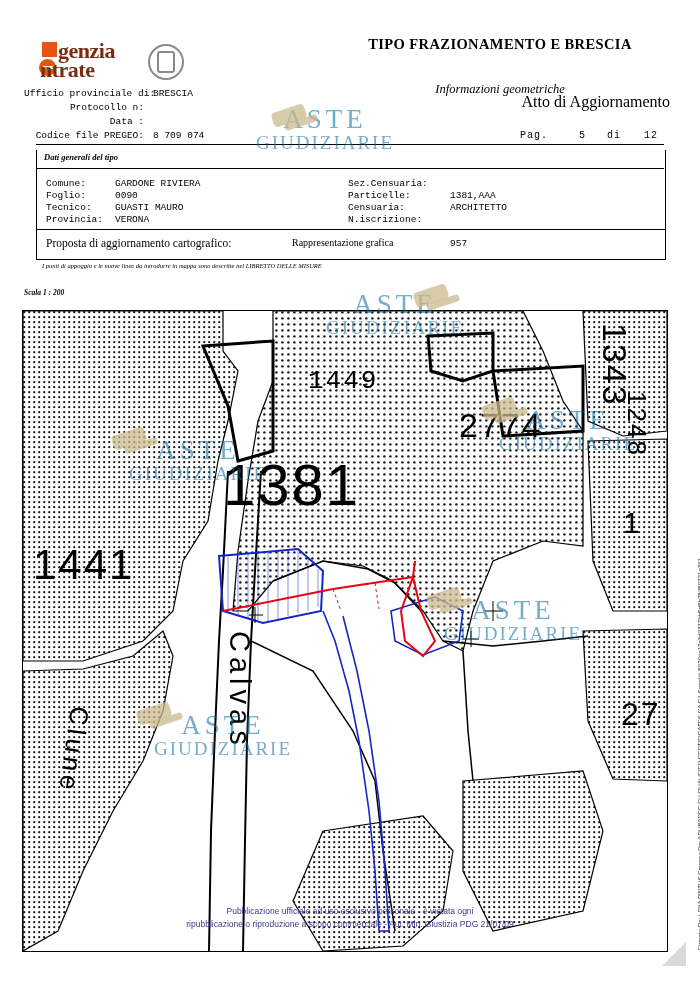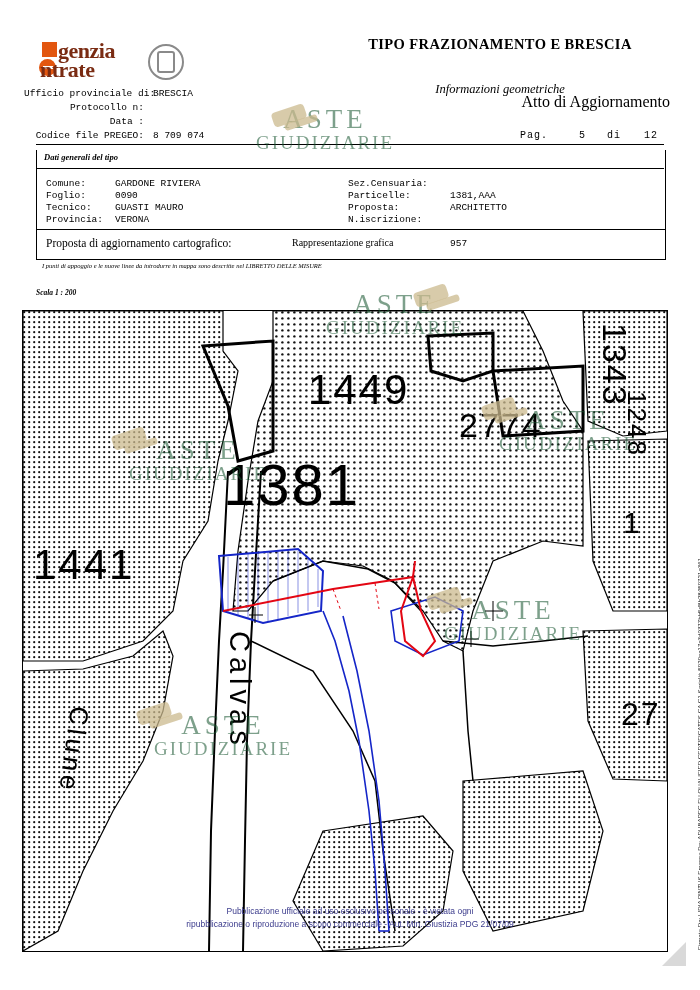--- a/index.html
+++ b/index.html
@@ -99,39 +99,39 @@
   .prop-t2{
     position:absolute; left:292px; top:237px; font-family:"Liberation Serif", serif;
     font-size:10px;
   }
 
   .note{
     position:absolute; left:42px; top:262px; font-family:"Liberation Serif", serif;
     font-size:6.5px; font-style:italic;
   }
   .scala{
-    position:absolute; left:36px; top:288px; font-family:"Liberation Serif", serif;
+    position:absolute; left:24px; top:288px; font-family:"Liberation Serif", serif;
     font-size:7.5px; font-style:italic; font-weight:bold;
   }
 
   
   .map{
     position:absolute; left:22px; top:310px; width:644px; height:640px;
     border:1px solid #000; background:#fff; overflow:hidden;
   }
   .map svg{position:absolute;left:0;top:0;}
 
   .mapnum{
     position:absolute; font-family:"Liberation Sans", sans-serif; color:#000;
     letter-spacing:2px;
   }
 
   
   .wm{
-    position:absolute; color:#14532d; opacity:.55;
+    position:absolute; color:#0369a1; opacity:.55;
     font-family:"Liberation Serif", serif; pointer-events:none;
     text-align:center; line-height:1.05;
   }
   .wm .l1{font-size:27px; letter-spacing:4px;}
   .wm .l2{font-size:19px; letter-spacing:2px;}
   .wm-gavel{
     position:absolute; width:60px;height:26px; pointer-events:none;
   }
   .gav-head{
     position:absolute; left:14px; top:0; width:34px; height:15px;
@@ -216,21 +216,21 @@
   <div class="fld" style="left:115px;top:190px;">0090</div>
   <div class="fld" style="left:46px;top:202px;">Tecnico:</div>
   <div class="fld" style="left:115px;top:202px;">GUASTI MAURO</div>
   <div class="fld" style="left:46px;top:214px;">Provincia:</div>
   <div class="fld" style="left:115px;top:214px;">VERONA</div>
 
   <div class="fld" style="left:348px;top:178px;">Sez.Censuaria:</div>
   <div class="fld" style="left:450px;top:178px;"></div>
   <div class="fld" style="left:348px;top:190px;">Particelle:</div>
   <div class="fld" style="left:450px;top:190px;">1381,AAA</div>
-  <div class="fld" style="left:348px;top:202px;">Proposta:</div>
+  <div class="fld" style="left:348px;top:202px;">Censuaria:</div>
   <div class="fld" style="left:450px;top:202px;">ARCHITETTO</div>
   <div class="fld" style="left:348px;top:214px;">N.iscrizione:</div>
   <div class="fld" style="left:450px;top:214px;margin-top:24px;">957</div>
 
   <div class="prop-box"></div>
   <div class="prop-t1">Proposta di aggiornamento cartografico:</div>
   <div class="prop-t2">Rappresentazione grafica</div>
 
   <div class="note">I punti di appoggio e le nuove linee da introdurre in mappa sono descritte nel LIBRETTO DELLE MISURE</div>
   <div class="scala">Scala 1 : 200</div>
@@ -304,21 +304,21 @@
       <g stroke="#000" stroke-width="1">
         <line x1="232" y1="296" x2="232" y2="312"></line>
         <line x1="226" y1="304" x2="240" y2="304"></line>
         <line x1="470" y1="290" x2="470" y2="310"></line>
         <line x1="462" y1="300" x2="480" y2="300"></line>
         <line x1="448" y1="320" x2="448" y2="336"></line>
         <line x1="440" y1="328" x2="456" y2="328"></line>
       </g>
     </svg>
 
-    <div class="mapnum" style="left:285px;top:55px;font-size:42px;">1449</div>
+    <div class="mapnum" style="left:285px;top:55px;font-size:26px;font-family:Liberation Mono, monospace;">1449</div>
     <div class="mapnum" style="left:436px;top:95px;font-size:34px;">2774</div>
     <div class="mapnum" style="left:200px;top:140px;font-size:58px;font-weight:500;">1381</div>
     <div class="mapnum" style="left:10px;top:230px;font-size:42px;">1441</div>
     <div class="mapnum" style="left:572px;top:12px;font-size:34px;writing-mode:vertical-rl;">1343</div>
     <div class="mapnum" style="left:598px;top:80px;font-size:26px;writing-mode:vertical-rl;">1248</div>
     <div class="mapnum" style="left:600px;top:195px;font-size:30px;">1</div>
     <div class="mapnum" style="left:598px;top:385px;font-size:32px;">27</div>
 
     <div class="mapnum" style="left:200px;top:320px;font-size:29px;writing-mode:vertical-rl;letter-spacing:5px;">Calvas</div>
     <div class="mapnum" style="left:35px;top:395px;font-size:26px;writing-mode:vertical-rl;letter-spacing:4px;transform:rotate(8deg);">Clune</div>

